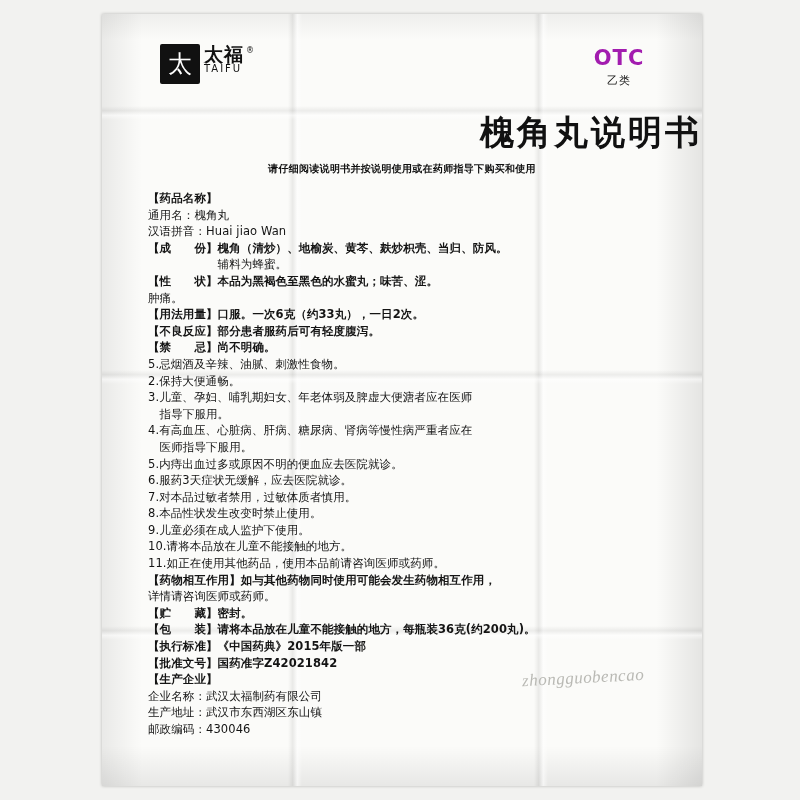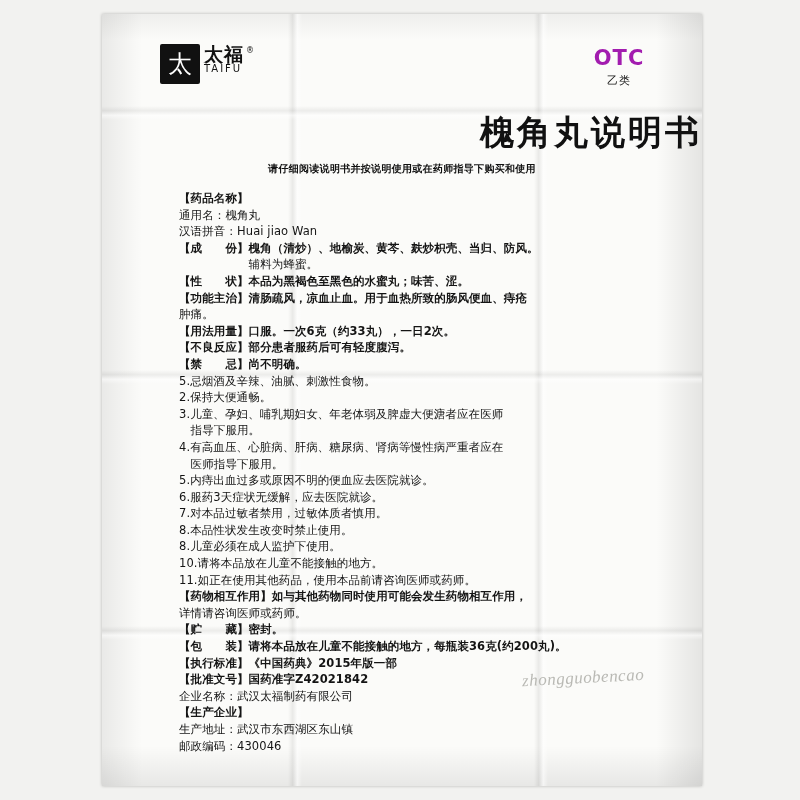--- a/index.html
+++ b/index.html
@@ -176,21 +176,20 @@
     right: 30px;
     top: 176px;
     font-size: 11.5px;
     line-height: 16.6px;
     color: #141414;
     letter-spacing: 0.1px;
   }
   .line {
     white-space: pre;
     overflow: hidden;
-    margin-left: 31px;
   }
   .line.bold {
     font-weight: bold;
   }
 
   
   .watermark {
     position: absolute;
     left: 420px;
     top: 654px;
@@ -239,45 +238,44 @@
     <div class="doc-title">槐角丸说明书</div>
     <div class="doc-subtitle">请仔细阅读说明书并按说明使用或在药师指导下购买和使用</div>
 
     <div class="body-text" id="body-text">
         <div class="line bold">【药品名称】</div>
         <div class="line">通用名：槐角丸</div>
         <div class="line">汉语拼音：Huai jiao Wan</div>
         <div class="line bold">【成　　份】槐角（清炒）、地榆炭、黄芩、麸炒枳壳、当归、防风。</div>
         <div class="line">　　　　　　辅料为蜂蜜。</div>
         <div class="line bold">【性　　状】本品为黑褐色至黑色的水蜜丸；味苦、涩。</div>
-        <div class="line bold">【功能主治】清肠疏风，凉血止血。用于血热所致的肠风便血、痔疮</div>
         <div class="line">肿痛。</div>
         <div class="line bold">【用法用量】口服。一次6克（约33丸），一日2次。</div>
         <div class="line bold">【不良反应】部分患者服药后可有轻度腹泻。</div>
         <div class="line bold">【禁　　忌】尚不明确。</div>
         <div class="line">5.忌烟酒及辛辣、油腻、刺激性食物。</div>
         <div class="line">2.保持大便通畅。</div>
         <div class="line">3.儿童、孕妇、哺乳期妇女、年老体弱及脾虚大便溏者应在医师</div>
         <div class="line">　指导下服用。</div>
         <div class="line">4.有高血压、心脏病、肝病、糖尿病、肾病等慢性病严重者应在</div>
         <div class="line">　医师指导下服用。</div>
         <div class="line">5.内痔出血过多或原因不明的便血应去医院就诊。</div>
         <div class="line">6.服药3天症状无缓解，应去医院就诊。</div>
         <div class="line">7.对本品过敏者禁用，过敏体质者慎用。</div>
         <div class="line">8.本品性状发生改变时禁止使用。</div>
-        <div class="line">8.儿童必须在成人监护下使用。</div>
+        <div class="line">9.儿童必须在成人监护下使用。</div>
         <div class="line">10.请将本品放在儿童不能接触的地方。</div>
         <div class="line">11.如正在使用其他药品，使用本品前请咨询医师或药师。</div>
         <div class="line bold">【药物相互作用】如与其他药物同时使用可能会发生药物相互作用，</div>
         <div class="line">详情请咨询医师或药师。</div>
         <div class="line bold">【贮　　藏】密封。</div>
         <div class="line bold">【包　　装】请将本品放在儿童不能接触的地方，每瓶装36克(约200丸)。</div>
         <div class="line bold">【执行标准】《中国药典》2015年版一部</div>
         <div class="line bold">【批准文号】国药准字Z42021842</div>
+        <div class="line bold">【生产企业】</div>
         <div class="line">企业名称：武汉太福制药有限公司</div>
-        <div class="line bold">【生产企业】</div>
         <div class="line">生产地址：武汉市东西湖区东山镇</div>
         <div class="line">邮政编码：430046</div>
       </div>
 
     <div class="watermark">zhongguobencao</div>
   </div>
 </div>
 
 </body></html>

